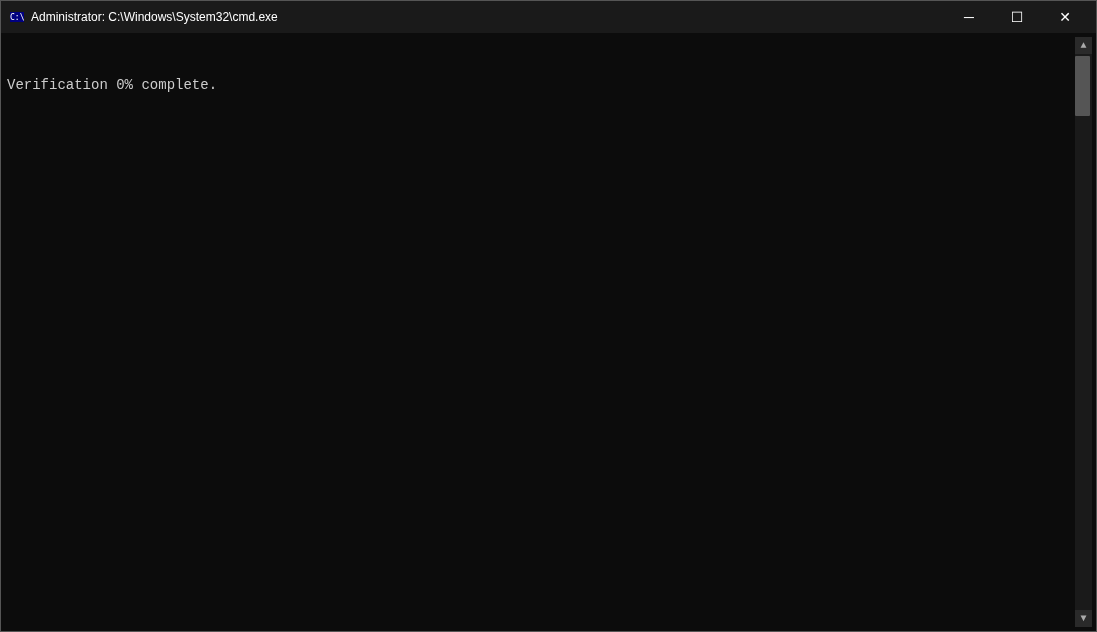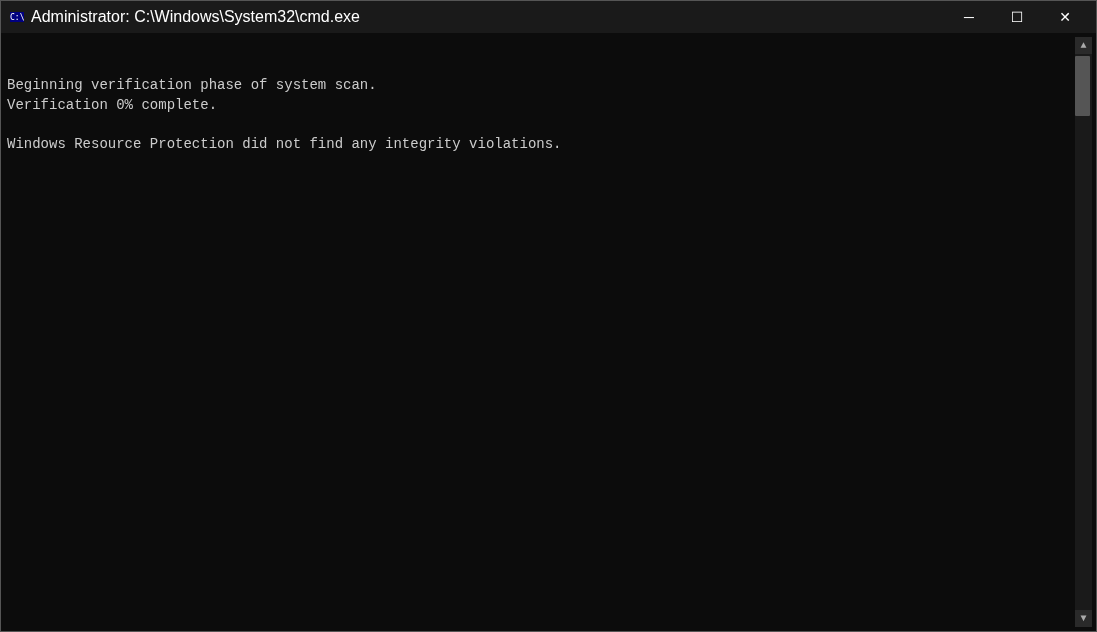--- a/index.html
+++ b/index.html
@@ -49,21 +49,21 @@
       justify-content: center;
     }
 
     .cmd-icon svg {
       width: 16px;
       height: 16px;
     }
 
     .title-bar-title {
       color: #ffffff;
-      font-size: 16px;
+      font-size: 12px;
       font-family: 'Segoe UI', Arial, sans-serif;
     }
 
     .title-bar-controls {
       display: flex;
       align-items: center;
       gap: 2px;
     }
 
     .title-btn {
@@ -179,24 +179,22 @@
       <button class="title-btn">☐</button>
       <button class="title-btn close-btn">✕</button>
     </div>
   </div>
 
   <div class="console-body">
     <div class="console-content" id="console-lines">
 
     <div class="console-line empty">&nbsp;</div>
         <div class="console-line empty">&nbsp;</div>
-        <div class="console-line">Beginning verification phase of system scan.</div>
         <div class="console-line">Verification 0% complete.</div>
         <div class="console-line empty">&nbsp;</div>
-        <div class="console-line">Windows Resource Protection did not find any integrity violations.</div>
         <div class="console-line empty">&nbsp;</div>
       </div>
     <div class="scrollbar">
       <div class="scrollbar-arrow">▲</div>
       <div class="scrollbar-track">
         <div class="scrollbar-thumb"></div>
       </div>
       <div class="scrollbar-bottom-arrow">▼</div>
     </div>
   </div>

